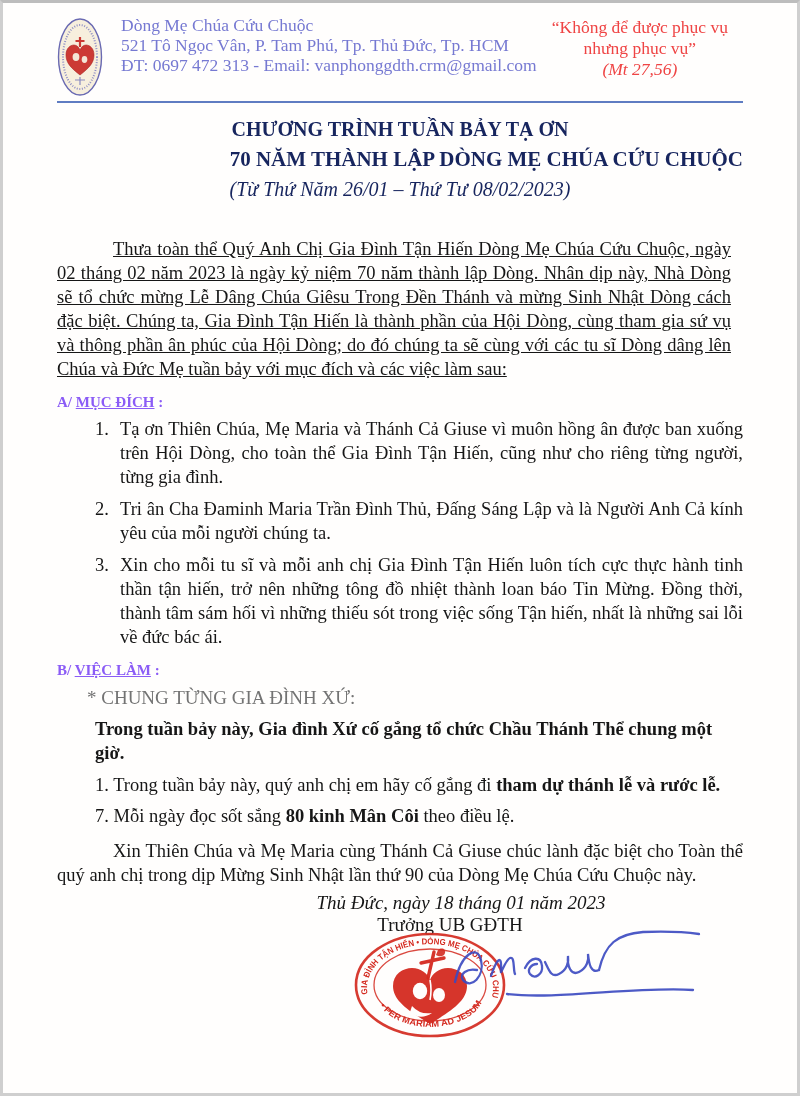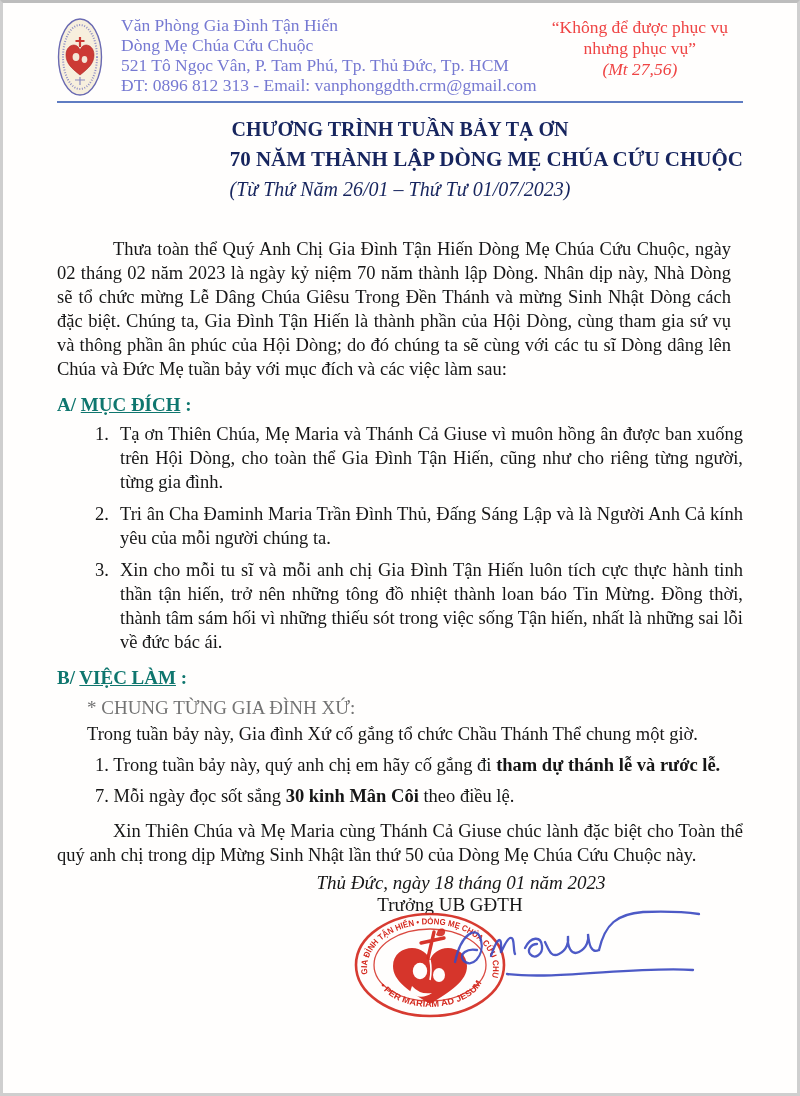--- a/index.html
+++ b/index.html
@@ -25,28 +25,28 @@
   .quote-ref{font-style:italic;}
   .rule{border:0;border-top:2px solid #5f7cc2;margin:4px 0 12px 0;}
   
   .title-block{text-align:center;color:#17255e;margin-top:10px;}
   .title-line1{font-size:20px;font-weight:bold;line-height:29px;}
   .title-line2{font-size:21px;font-weight:bold;line-height:30px;text-align:right;}
   .title-line3{font-size:19px;font-weight:bold;line-height:30px;}
   .title-line4{font-size:20px;font-style:italic;line-height:31px;}
   
   .body-text{font-size:18.5px;line-height:24px;}
-  .intro{margin:32px 12px 0 0;text-align:justify;text-indent:56px;}
-  .sec-heading{margin:13px 0 6px 0;font-size:19px;font-weight:bold;color:#0f766e;}
+  .intro{margin:32px 12px 0 0;text-align:justify;text-indent:56px;text-decoration:underline;}
+  .sec-heading{margin:13px 0 6px 0;font-size:15px;font-weight:bold;color:#8b5cf6;}
   .sec-heading .sec-title{text-decoration:underline;}
   .list-a{margin:0;padding:0;list-style:none;}
   .list-a .a-item{position:relative;padding-left:63px;margin:0 0 8px 0;text-align:justify;}
   .list-a .a-num{position:absolute;left:38px;}
   .sub-heading{margin:8px 0 3px 0;padding-left:30px;font-size:19px;font-weight:normal;color:#737373;}
-  .sub-text{margin:0;padding-left:30px;}
+  .sub-text{margin:8px;padding-left:30px;font-weight:bold;}
   .b-item{margin:7px 0 0 0;text-indent:38px;text-align:justify;}
   .closing{margin:11px 0 0 0;text-align:justify;text-indent:56px;}
   
   .date-line{margin-top:5px;text-align:center;font-style:italic;font-size:19px;transform:translateX(61px);}
   .role-line{text-align:center;font-size:19px;transform:translateX(50px);}
   .sig-area{position:relative;height:106px;}
   .seal{position:absolute;left:293px;top:-8px;}
   .signature{position:absolute;left:390px;top:-12px;}
 </style>
 </head>
@@ -60,57 +60,56 @@
         <ellipse cx="23" cy="40" rx="21.5" ry="38" fill="#f7efdd" stroke="#6a6ab2" stroke-width="1.4"></ellipse>
         <ellipse cx="23" cy="40" rx="17" ry="32" fill="none" stroke="#9090c6" stroke-width="2" stroke-dasharray="1,1.6"></ellipse>
         <path d="M23 58 C14 51, 9 46, 9 38 C9 31, 13.5 28, 17 28 C20 28, 22 30.5, 23 33 C24 30.5, 26 28, 29 28 C32.5 28, 37 31, 37 38 C37 46, 32 51, 23 58 Z" fill="#cc3a34" stroke="#a22" stroke-width="0.6"></path>
         <path d="M23 20 L23 30 M18.5 24 L27.5 24" stroke="#cc3a34" stroke-width="2.2"></path>
         <ellipse cx="19" cy="40" rx="3.4" ry="4" fill="#f4e6d6"></ellipse>
         <ellipse cx="27.5" cy="42.5" rx="2.8" ry="3.4" fill="#f4e6d6"></ellipse>
         <path d="M18 63 h10 M23 60 v8" stroke="#8a8ac0" stroke-width="1.2"></path>
       </svg>
     </div>
     <div class="org-block">
-      <div class="org-line">Văn Phòng Gia Đình Tận Hiến</div>
       <div class="org-line">Dòng Mẹ Chúa Cứu Chuộc</div>
       <div class="org-line">521 Tô Ngọc Vân, P. Tam Phú, Tp. Thủ Đức, Tp. HCM</div>
-      <div class="org-line">ĐT: 0896 812 313 - Email: vanphonggdth.crm@gmail.com</div>
+      <div class="org-line">ĐT: 0697 472 313 - Email: vanphonggdth.crm@gmail.com</div>
     </div>
     <div class="quote-block">
       <div>“Không để được phục vụ nhưng phục vụ”</div>
       <div class="quote-ref">(Mt 27,56)</div>
     </div>
   </header>
   <hr class="rule">
 
   <section class="title-block">
     <div class="title-line1">CHƯƠNG TRÌNH TUẦN BẢY TẠ ƠN</div>
     <div class="title-line2">70 NĂM THÀNH LẬP DÒNG MẸ CHÚA CỨU CHUỘC</div>
-    <div class="title-line4">(Từ Thứ Năm 26/01 – Thứ Tư 01/07/2023)</div>
+    <div class="title-line4">(Từ Thứ Năm 26/01 – Thứ Tư 08/02/2023)</div>
   </section>
 
   <p class="body-text intro">Thưa toàn thể Quý Anh Chị Gia Đình Tận Hiến Dòng Mẹ Chúa Cứu Chuộc, ngày 02 tháng 02 năm 2023 là ngày kỷ niệm 70 năm thành lập Dòng. Nhân dịp này, Nhà Dòng sẽ tổ chức mừng Lễ Dâng Chúa Giêsu Trong Đền Thánh và mừng Sinh Nhật Dòng cách đặc biệt. Chúng ta, Gia Đình Tận Hiến là thành phần của Hội Dòng, cùng tham gia sứ vụ và thông phần ân phúc của Hội Dòng; do đó chúng ta sẽ cùng với các tu sĩ Dòng dâng lên Chúa và Đức Mẹ tuần bảy với mục đích và các việc làm sau:</p>
 
   <h3 class="sec-heading"><span>A/ </span><span class="sec-title">MỤC ĐÍCH</span><span> :</span></h3>
   <div class="list-a body-text">
     <div class="a-item"><span class="a-num">1.</span><span>Tạ ơn Thiên Chúa, Mẹ Maria và Thánh Cả Giuse vì muôn hồng ân được ban xuống trên Hội Dòng, cho toàn thể Gia Đình Tận Hiến, cũng như cho riêng từng người, từng gia đình.</span></div>
     <div class="a-item"><span class="a-num">2.</span><span>Tri ân Cha Đaminh Maria Trần Đình Thủ, Đấng Sáng Lập và là Người Anh Cả kính yêu của mỗi người chúng ta.</span></div>
     <div class="a-item"><span class="a-num">3.</span><span>Xin cho mỗi tu sĩ và mỗi anh chị Gia Đình Tận Hiến luôn tích cực thực hành tinh thần tận hiến, trở nên những tông đồ nhiệt thành loan báo Tin Mừng. Đồng thời, thành tâm sám hối vì những thiếu sót trong việc sống Tận hiến, nhất là những sai lỗi về đức bác ái.</span></div>
   </div>
 
   <h3 class="sec-heading"><span>B/ </span><span class="sec-title">VIỆC LÀM</span><span> :</span></h3>
 
   <div class="sub-heading">* CHUNG TỪNG GIA ĐÌNH XỨ:</div>
   <p class="body-text sub-text">Trong tuần bảy này, Gia đình Xứ cố gắng tổ chức Chầu Thánh Thể chung một giờ.</p>
 
 
   <p class="body-text b-item"><span>1. Trong tuần bảy này, quý anh chị em hãy cố gắng đi </span><b>tham dự thánh lễ và rước lễ.</b><span></span></p>
-  <p class="body-text b-item"><span>7. Mỗi ngày đọc sốt sắng </span><b>30 kinh Mân Côi</b><span> theo điều lệ.</span></p>
+  <p class="body-text b-item"><span>7. Mỗi ngày đọc sốt sắng </span><b>80 kinh Mân Côi</b><span> theo điều lệ.</span></p>
 
-  <p class="body-text closing">Xin Thiên Chúa và Mẹ Maria cùng Thánh Cả Giuse chúc lành đặc biệt cho Toàn thể quý anh chị trong dịp Mừng Sinh Nhật lần thứ 50 của Dòng Mẹ Chúa Cứu Chuộc này.</p>
+  <p class="body-text closing">Xin Thiên Chúa và Mẹ Maria cùng Thánh Cả Giuse chúc lành đặc biệt cho Toàn thể quý anh chị trong dịp Mừng Sinh Nhật lần thứ 90 của Dòng Mẹ Chúa Cứu Chuộc này.</p>
 
   <div class="date-line">Thủ Đức, ngày 18 tháng 01 năm 2023</div>
   <div class="role-line">Trưởng UB GĐTH</div>
 
   <div class="sig-area">
 
     <div class="seal">
       <svg width="160" height="114" viewBox="0 0 160 114">
         <ellipse cx="80" cy="57" rx="74" ry="51" fill="none" stroke="#d42a20" stroke-width="2.6" opacity="0.92"></ellipse>
         <ellipse cx="80" cy="57" rx="56" ry="36" fill="none" stroke="#d42a20" stroke-width="1.3" opacity="0.85"></ellipse>

